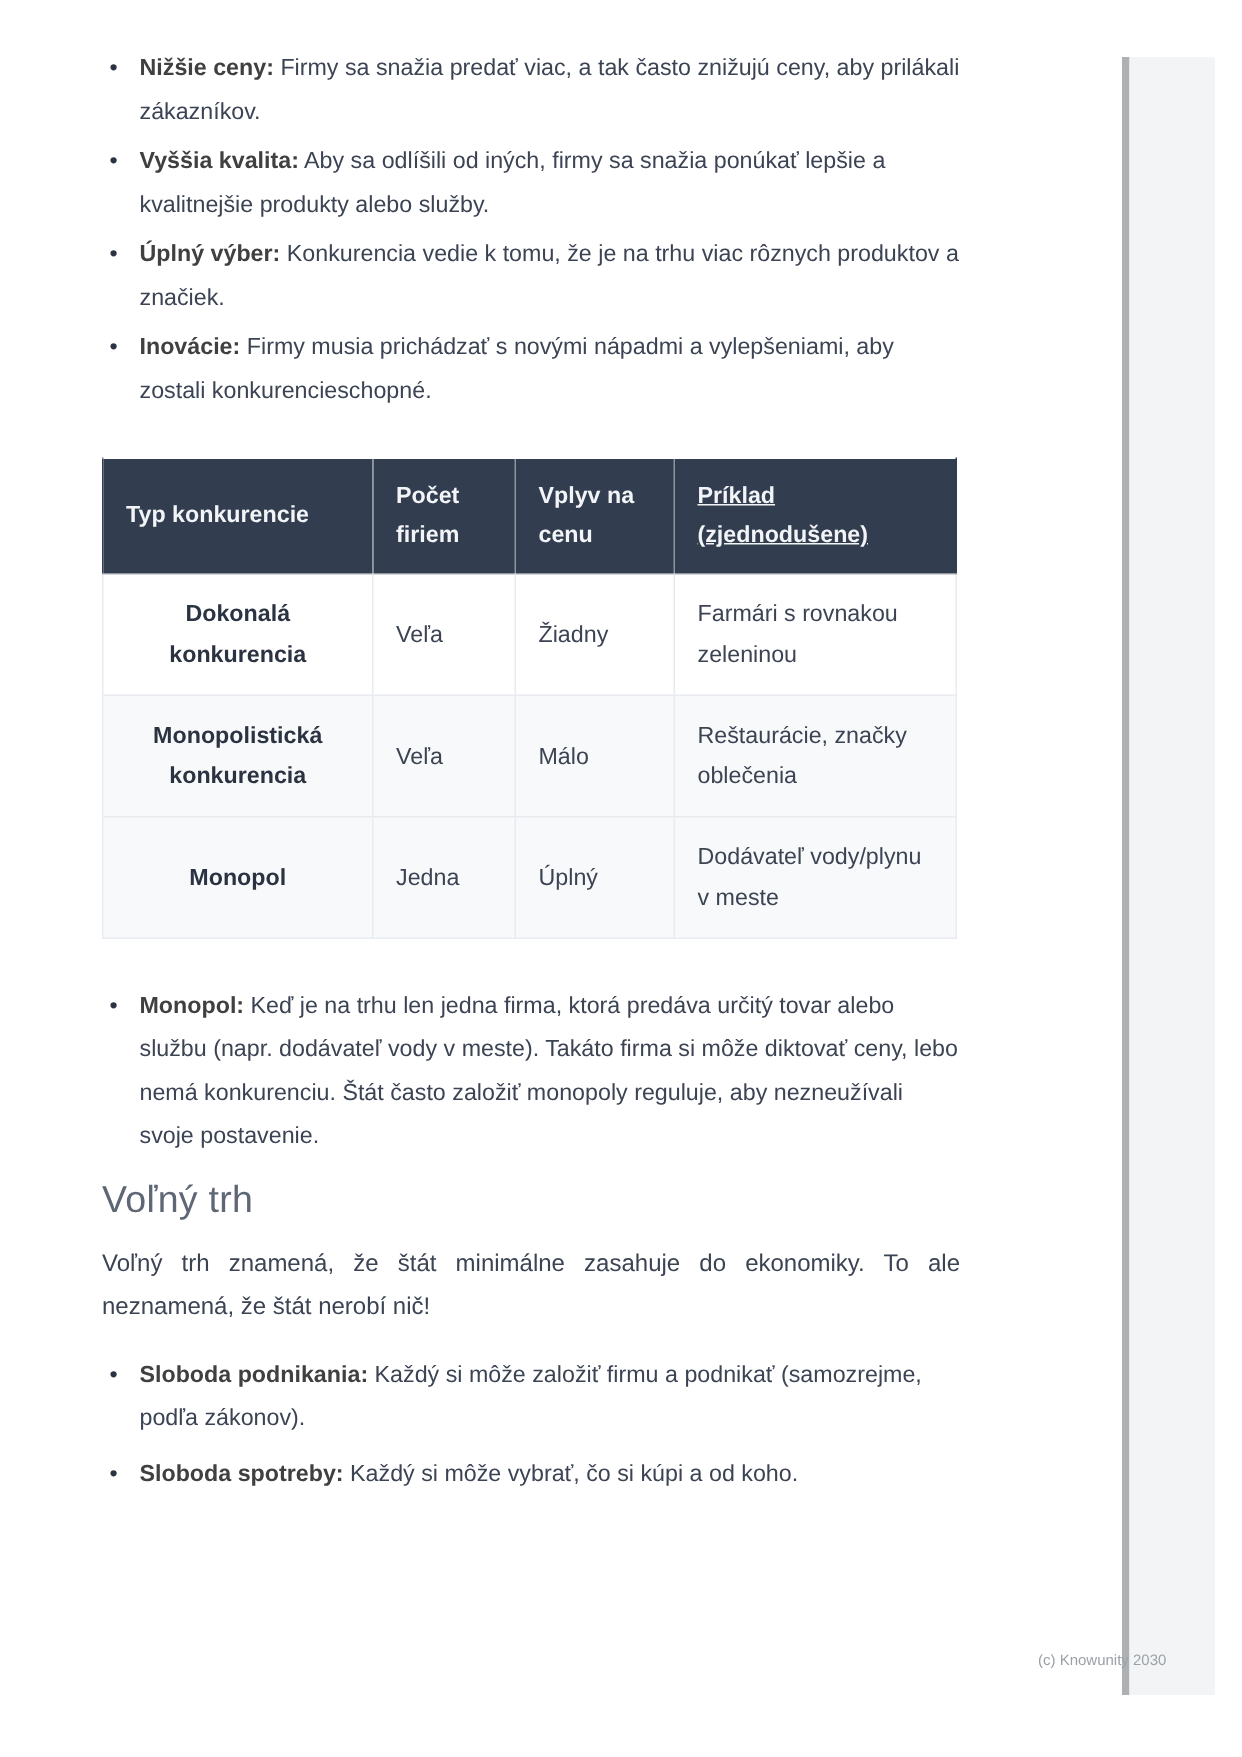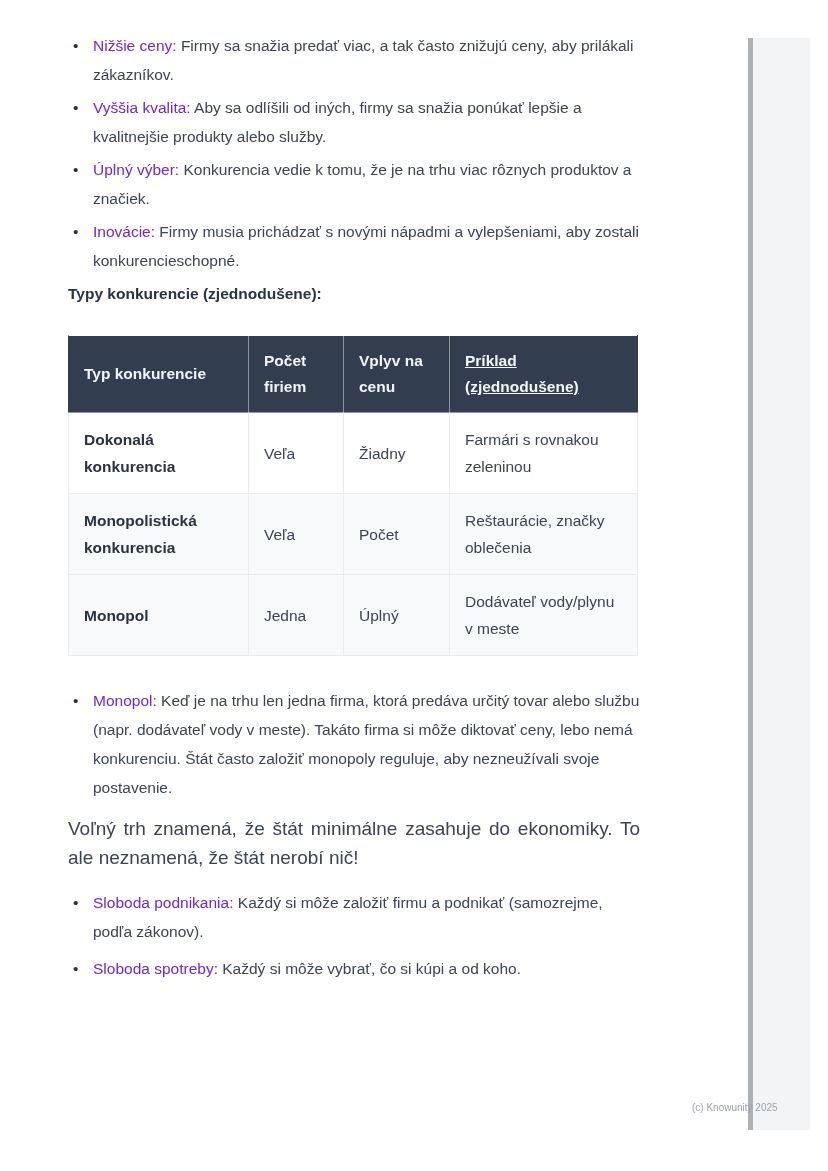--- a/index.html
+++ b/index.html
@@ -26,21 +26,21 @@
   ul.bullet-list li {
     position:relative;
     padding-left:25px;
   }
   ul.bullet-list li + li { margin-top:4px; }
   ul.bullet-list li .dot {
     position:absolute;
     left:5px; top:0;
     color:#2b3342;
   }
-  .term { font-weight:normal; color:#6d28d9; }
+  .term { font-weight:bold; color:#404040; }
   h4.mini-heading {
     font-size:15.5px;
     line-height:22px;
     font-weight:bold;
     color:#2b3342;
     margin:8px 0 0 0;
   }
   table.types-table {
     border-collapse:collapse;
     table-layout:fixed;
@@ -63,32 +63,32 @@
   table.types-table tr.header-row { border-top:1px solid #323e4f; border-bottom:1px solid #323e4f; }
   table.types-table td {
     border:1px solid #e8ebef;
     padding:13px 15px;
     line-height:27px;
     vertical-align:middle;
     color:#3c4454;
     background:#ffffff;
   }
   table.types-table tr.zebra td { background:#f8f9fa; }
-  table.types-table td.rowlabel { font-weight:bold; color:#2b3342; }
+  table.types-table td.rowlabel { font-weight:bold; color:#2b3342;text-align:center; }
   .monopol-list { margin-top:30px !important; }
   h2.section-heading {
     font-size:25px;
     line-height:32px;
     font-weight:500;
     color:#5f6775;
     margin:12px 0 0 0;
     letter-spacing:0.2px;
   }
   p.body-paragraph {
-    font-size:19px;
+    font-size:16px;
     line-height:29px;
     text-align:justify;
     margin:12px 0 0 0;
   }
   .charakteristika-heading { margin-top:16px !important; }
   .freedom-list { margin-top:16px !important; }
   .freedom-list li + li { margin-top:8px !important; }
   .page-edge-line {
     position:absolute;
     left:748px; top:38px;
@@ -132,21 +132,20 @@
       <span class="term">Úplný výber:</span>
       <span>Konkurencia vedie k tomu, že je na trhu viac rôznych produktov a značiek.</span>
     </li>
     <li>
       <span class="dot">•</span>
       <span class="term">Inovácie:</span>
       <span>Firmy musia prichádzať s novými nápadmi a vylepšeniami, aby zostali konkurencieschopné.</span>
     </li>
   </ul>
 
-  <h4 class="mini-heading">Typy konkurencie (zjednodušene):</h4>
 
   <table class="types-table">
     <colgroup>
       <col style="width:180px">
         <col style="width:95px">
         <col style="width:106px">
         <col style="width:188px">
     </colgroup>
     <thead>
       <tr class="header-row">
@@ -159,40 +158,41 @@
     <tbody>
       <tr>
         <td class="rowlabel">Dokonalá konkurencia</td>
         <td>Veľa</td>
         <td>Žiadny</td>
         <td>Farmári s rovnakou zeleninou</td>
       </tr>
       <tr class="zebra">
         <td class="rowlabel">Monopolistická konkurencia</td>
         <td>Veľa</td>
-        <td>Počet</td>
+        <td>Málo</td>
         <td>Reštaurácie, značky oblečenia</td>
       </tr>
       <tr class="zebra">
         <td class="rowlabel">Monopol</td>
         <td>Jedna</td>
         <td>Úplný</td>
         <td>Dodávateľ vody/plynu v meste</td>
       </tr>
     </tbody>
   </table>
 
   <ul class="bullet-list monopol-list">
     <li>
       <span class="dot">•</span>
       <span class="term">Monopol:</span>
       <span>Keď je na trhu len jedna firma, ktorá predáva určitý tovar alebo službu (napr. dodávateľ vody v meste). Takáto firma si môže diktovať ceny, lebo nemá konkurenciu. Štát často založiť monopoly reguluje, aby nezneužívali svoje postavenie.</span>
     </li>
   </ul>
 
+  <h2 class="section-heading">Voľný trh</h2>
 
   <p class="body-paragraph">Voľný trh znamená, že štát minimálne zasahuje do ekonomiky. To ale neznamená, že štát nerobí nič!</p>
 
 
   <ul class="bullet-list freedom-list">
     <li>
       <span class="dot">•</span>
       <span class="term">Sloboda podnikania:</span>
       <span>Každý si môže založiť firmu a podnikať (samozrejme, podľa zákonov).</span>
     </li>
@@ -200,13 +200,13 @@
       <span class="dot">•</span>
       <span class="term">Sloboda spotreby:</span>
       <span>Každý si môže vybrať, čo si kúpi a od koho.</span>
     </li>
   </ul>
 
 </div>
 
 <div class="page-edge-line"></div>
 <div class="page-edge-panel"></div>
-<div class="watermark">(c) Knowunity 2025</div>
+<div class="watermark">(c) Knowunity 2030</div>
 
 </body></html>

